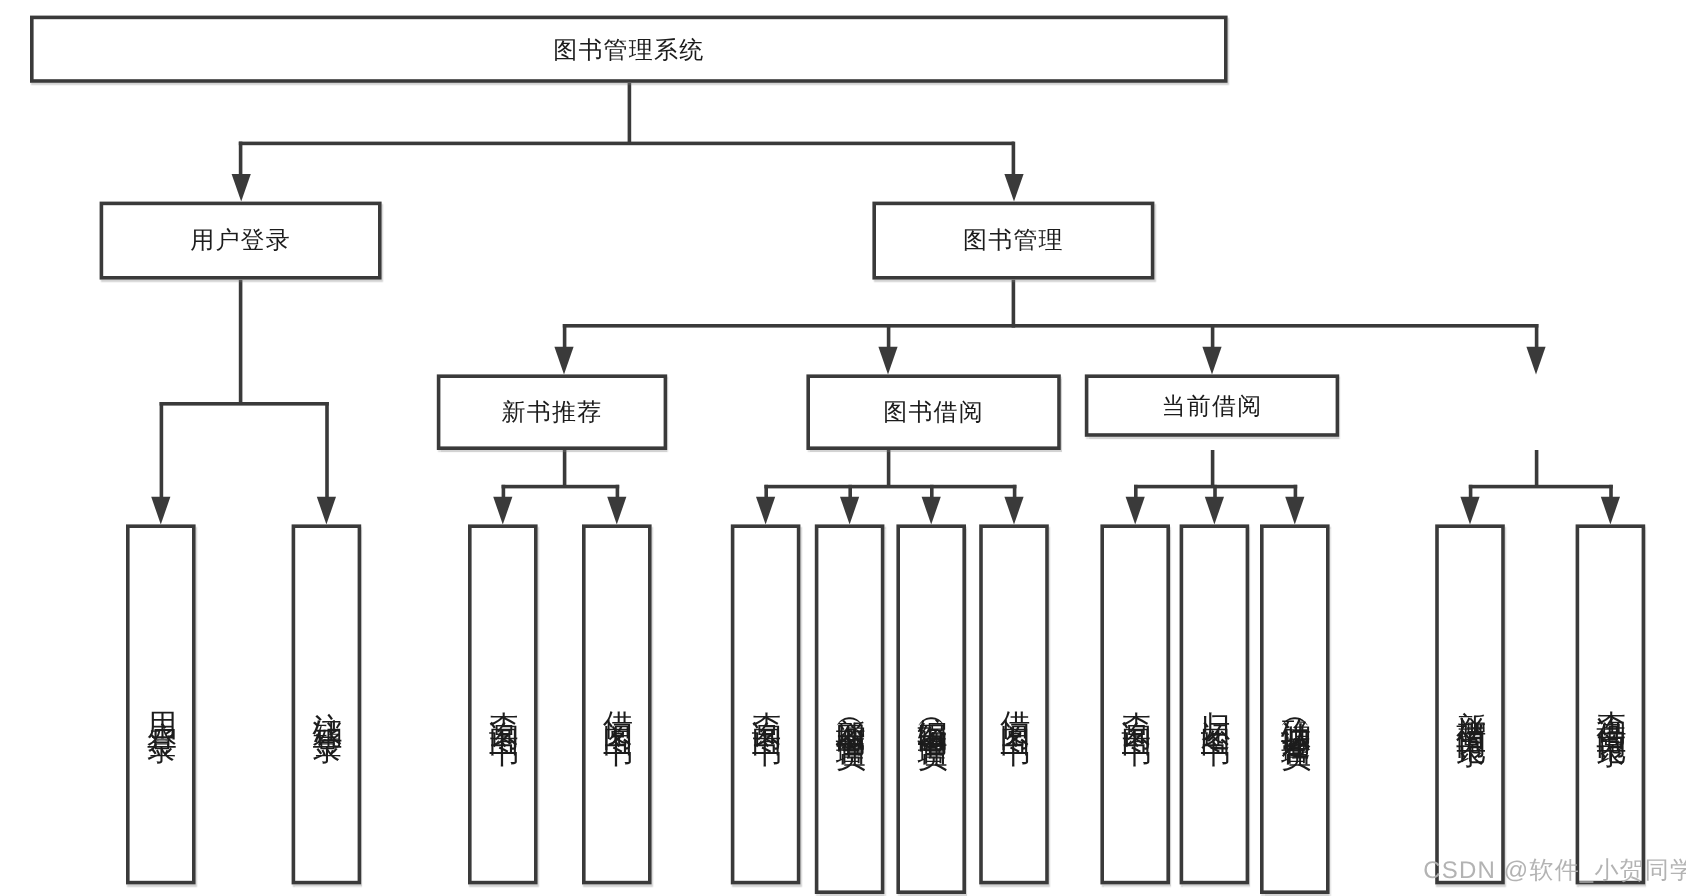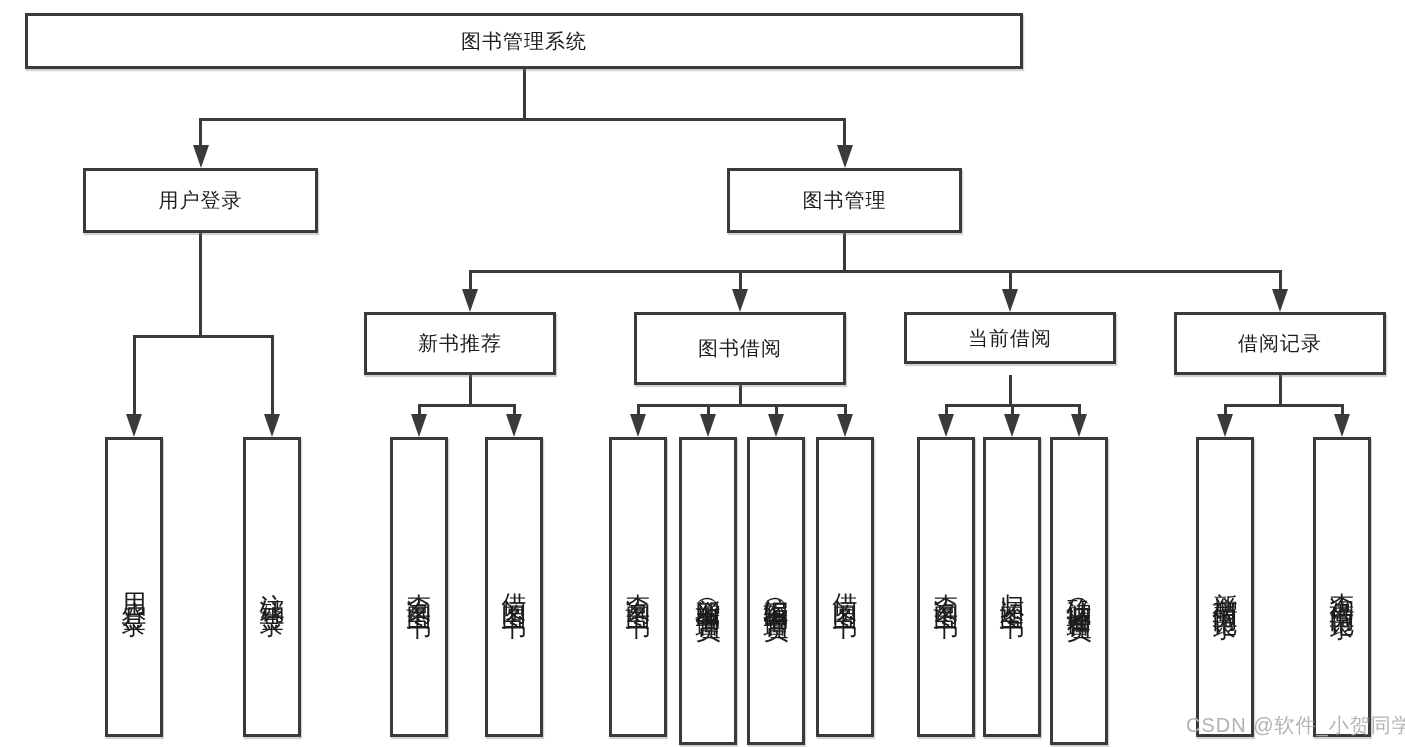--- a/index.html
+++ b/index.html
@@ -82,28 +82,25 @@
   <div class="node h-label" style="left:83px;top:168px;width:235px;height:65px">
     <span>用户登录</span>
   </div>
   <div class="node h-label" style="left:727px;top:168px;width:235px;height:65px">
     <span>图书管理</span>
   </div>
 
   <div class="node h-label" style="left:364px;top:312px;width:192px;height:63px">
     <span>新书推荐</span>
   </div>
-  <div class="node h-label" style="left:634px;top:312px;width:212px;height:73px">
+  <div class="node h-label" style="left:672px;top:312px;width:212px;height:63px">
     <span>图书借阅</span>
   </div>
   <div class="node h-label" style="left:904px;top:312px;width:212px;height:52px">
     <span>当前借阅</span>
-  </div>
-  <div class="node h-label" style="left:1174px;top:312px;width:212px;height:63px">
-    <span>借阅记录</span>
   </div>
 
   <div class="node leaf" style="left:105px;top:437px;width:58px;height:300px">
     <span class="vtext">用户登录</span>
   </div>
   <div class="node leaf" style="left:243px;top:437px;width:58px;height:300px">
     <span class="vtext">注销登录</span>
   </div>
 
   <div class="node leaf" style="left:390px;top:437px;width:58px;height:300px">

